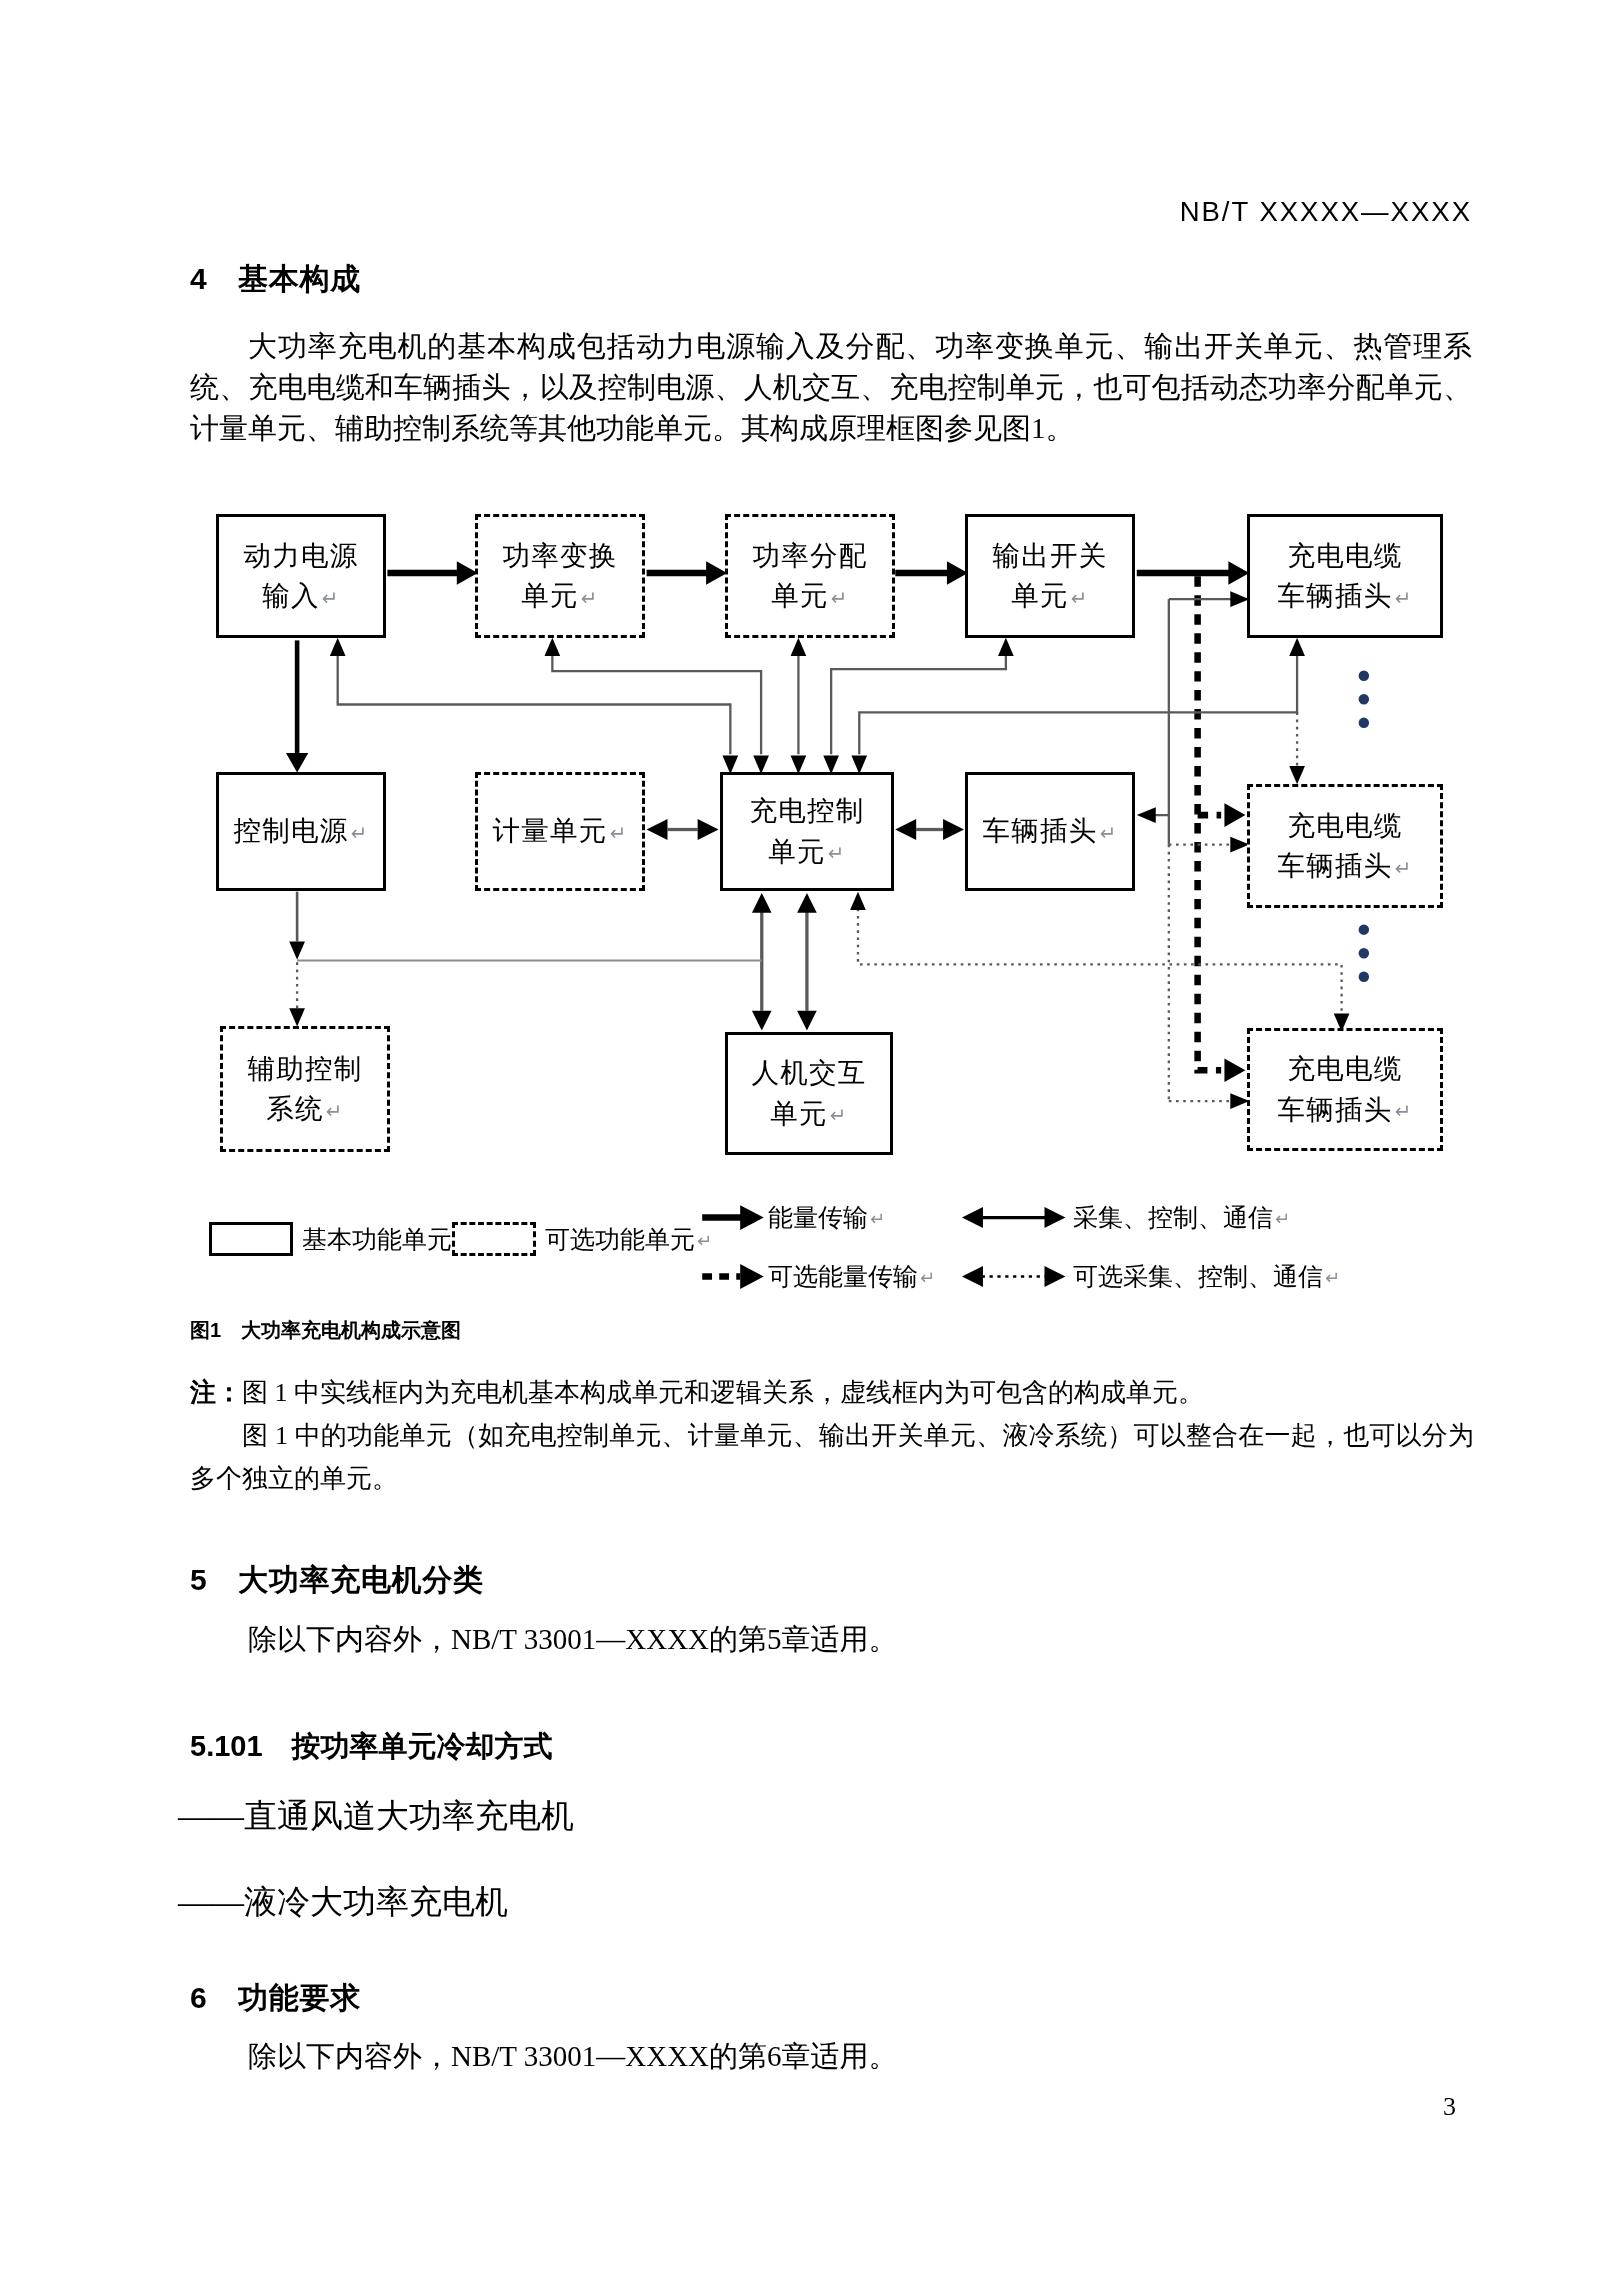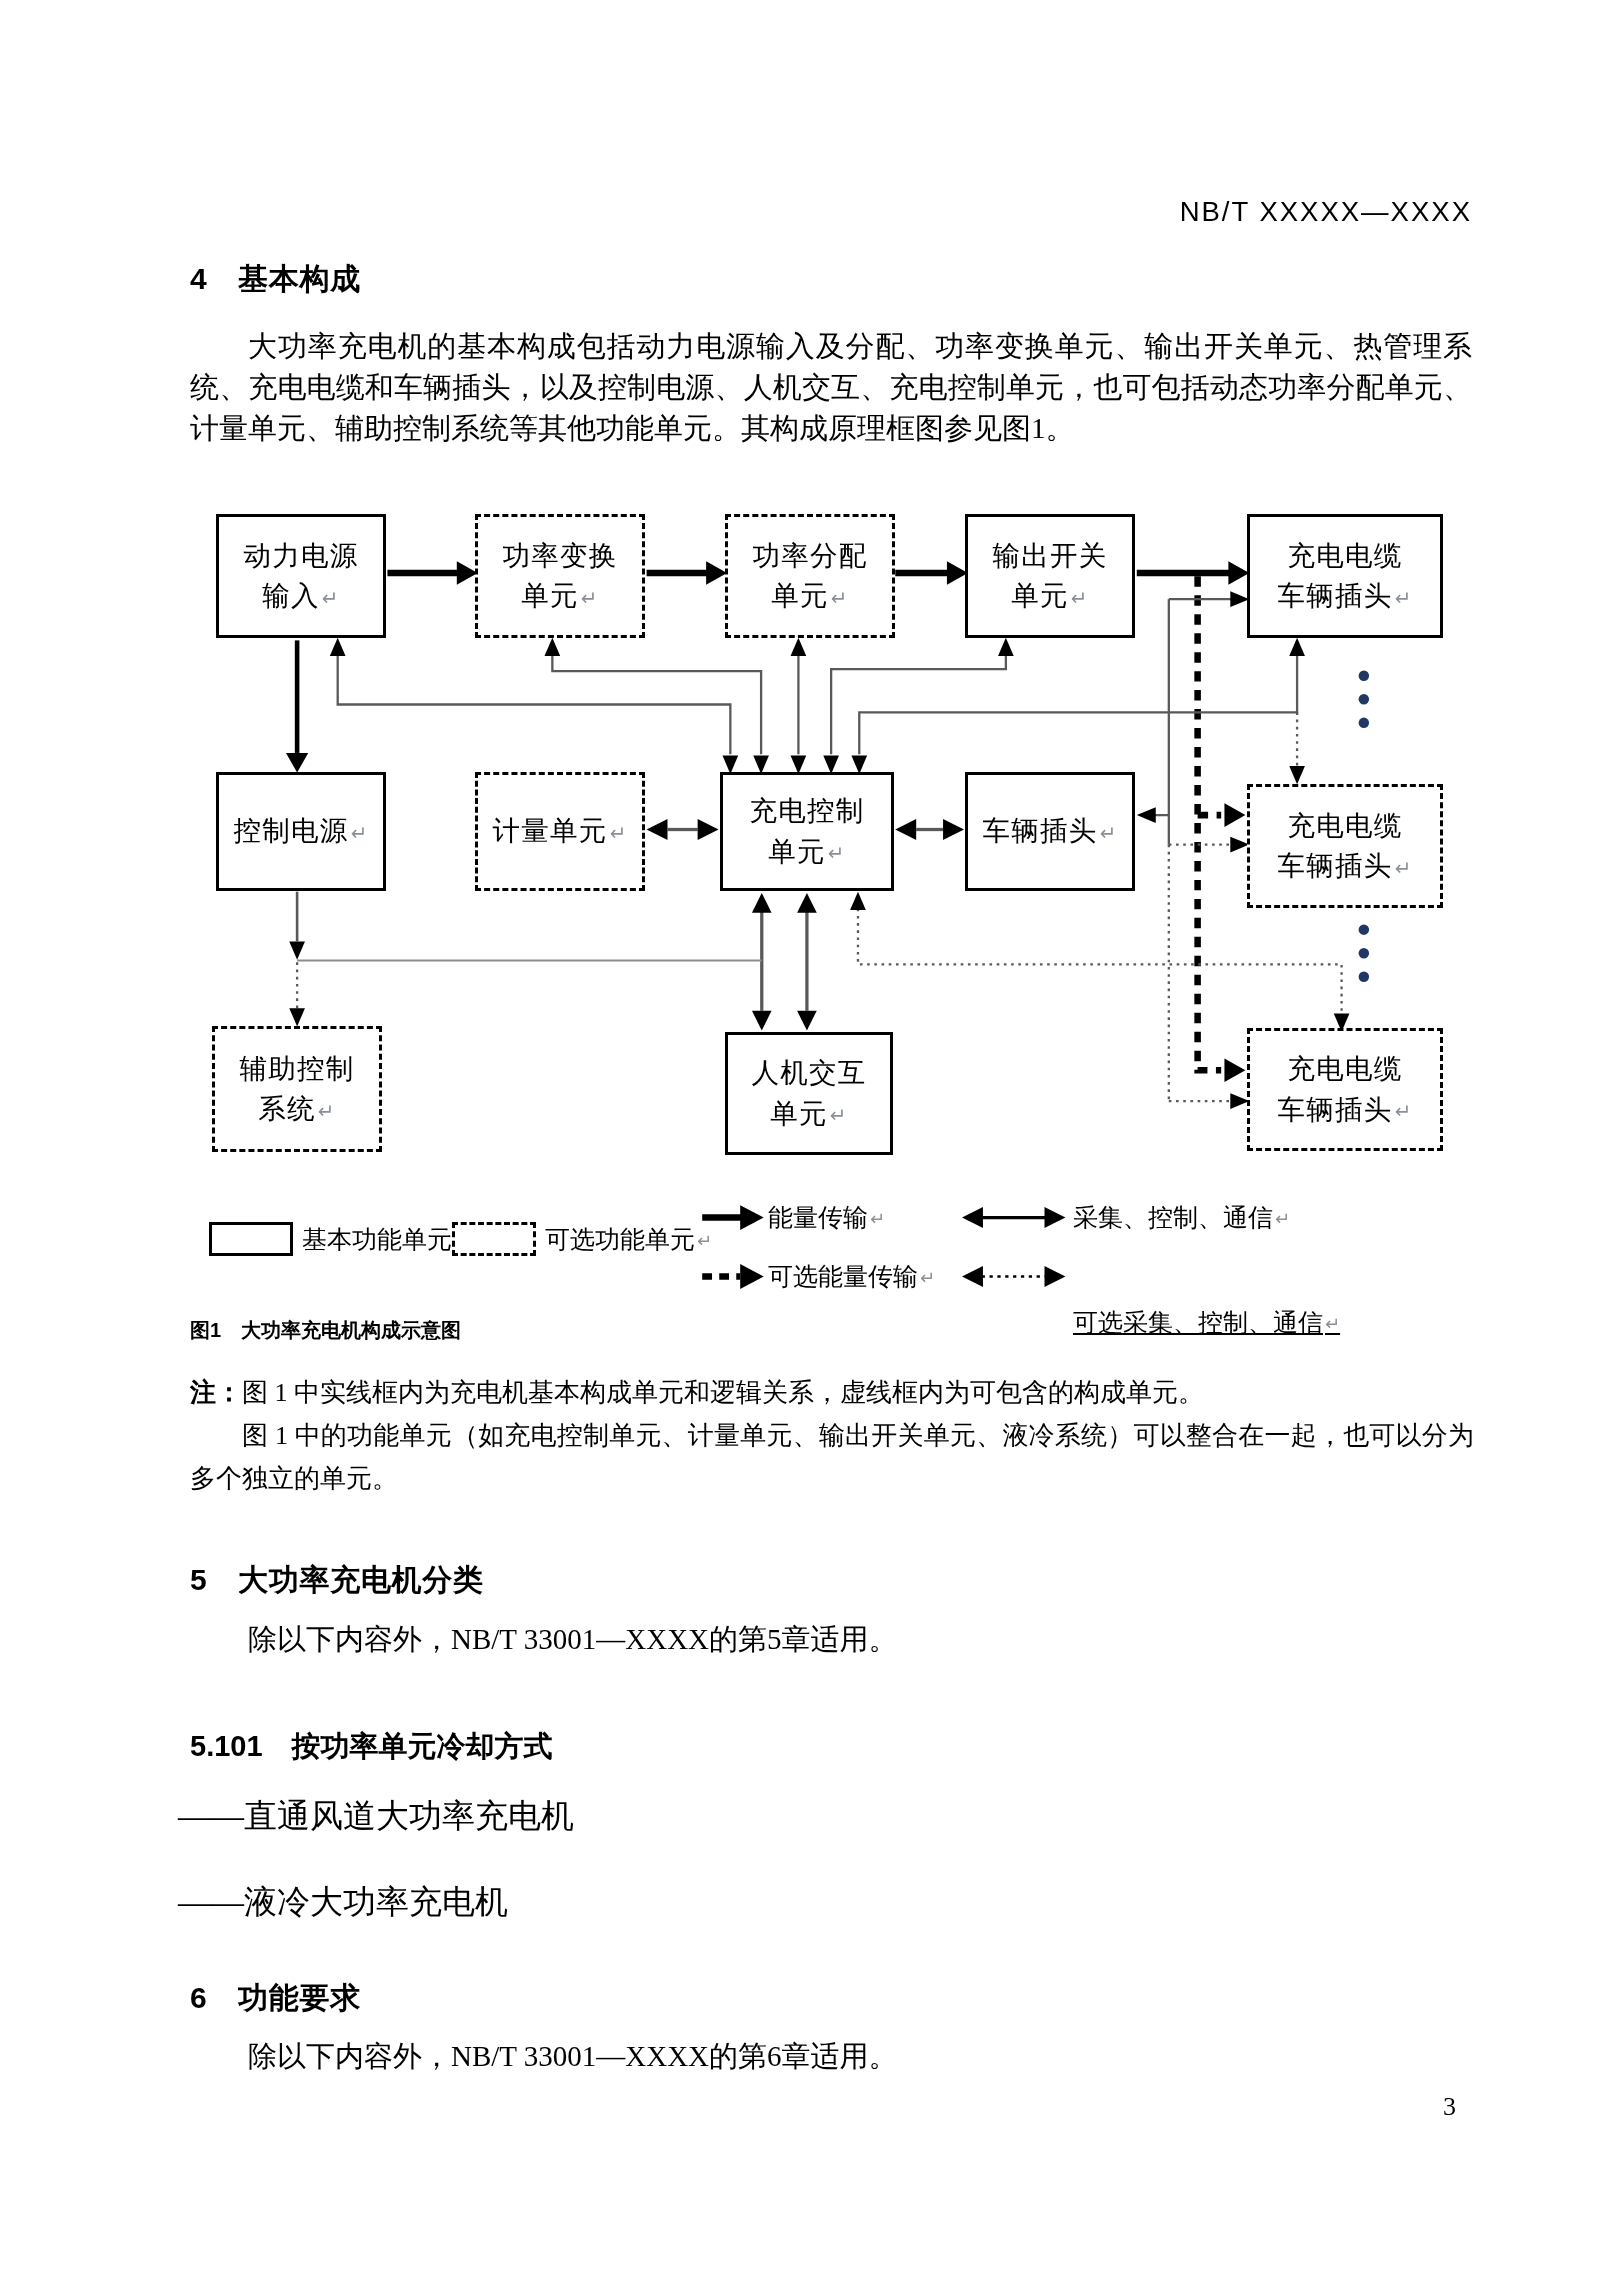--- a/index.html
+++ b/index.html
@@ -214,21 +214,21 @@
 
   <div class="dbox solid" style="left:965px; top:772px; width:170px; height:119px;">
     <div class="bl"><span>车辆插头</span><span class="ret">↵</span></div>
   </div>
 
   <div class="dbox dashed" style="left:1247px; top:784px; width:196px; height:124px;">
     <div class="bl">充电电缆</div>
     <div class="bl"><span>车辆插头</span><span class="ret">↵</span></div>
   </div>
 
-  <div class="dbox dashed" style="left:212px; top:1026px; width:170px; height:126px;text-align:right;">
+  <div class="dbox dashed" style="left:220px; top:1026px; width:170px; height:126px;text-align:right;">
     <div class="bl">辅助控制</div>
     <div class="bl"><span>系统</span><span class="ret">↵</span></div>
   </div>
 
   <div class="dbox solid" style="left:725px; top:1032px; width:168px; height:123px;">
     <div class="bl">人机交互</div>
     <div class="bl"><span>单元</span><span class="ret">↵</span></div>
   </div>
 
   <div class="dbox dashed" style="left:1247px; top:1028px; width:196px; height:123px;">
@@ -239,21 +239,21 @@
   <div class="legend-chip solid" style="left:209px; top:1222px; width:84px; height:34px;"></div>
   <div class="legend-label" style="left:302px; top:1222px;"><span>基本功能单元</span><span class="ret">↵</span></div>
 
   <div class="legend-chip dashed" style="left:452px; top:1222px; width:84px; height:34px;"></div>
   <div class="legend-label" style="left:545px; top:1222px;"><span>可选功能单元</span><span class="ret">↵</span></div>
 
   <div class="legend-label" style="left:768px; top:1200px;"><span>能量传输</span><span class="ret">↵</span></div>
   <div class="legend-label" style="left:768px; top:1259px;"><span>可选能量传输</span><span class="ret">↵</span></div>
 
   <div class="legend-label" style="left:1073px; top:1200px;"><span>采集、控制、通信</span><span class="ret">↵</span></div>
-  <div class="legend-label" style="left:1073px; top:1305px;text-decoration:underline;"><span>可选采集、控制、通信</span><span class="ret">↵</span></div>
+  <div class="legend-label" style="left:1073px; top:1259px;"><span>可选采集、控制、通信</span><span class="ret">↵</span></div>
 
   <div class="abs fig-caption" style="top:1317px;">图1　大功率充电机构成示意图</div>
 
   <div class="abs note-block" style="top:1371px;">
     <span class="note-label">注：</span><span>图 1 中实线框内为充电机基本构成单元和逻辑关系，虚线框内为可包含的构成单元。</span>
   </div>
   <div class="abs note-block indent2" style="top:1414px;">图 1 中的功能单元（如充电控制单元、计量单元、输出开关单元、液冷系统）可以整合在一起，也可以分为多个独立的单元。</div>
 
   <div class="abs h-main" style="top:1560px;">5　大功率充电机分类</div>
   <div class="abs body-text indent2" style="top:1619px;">除以下内容外，NB/T 33001—XXXX的第5章适用。</div>

